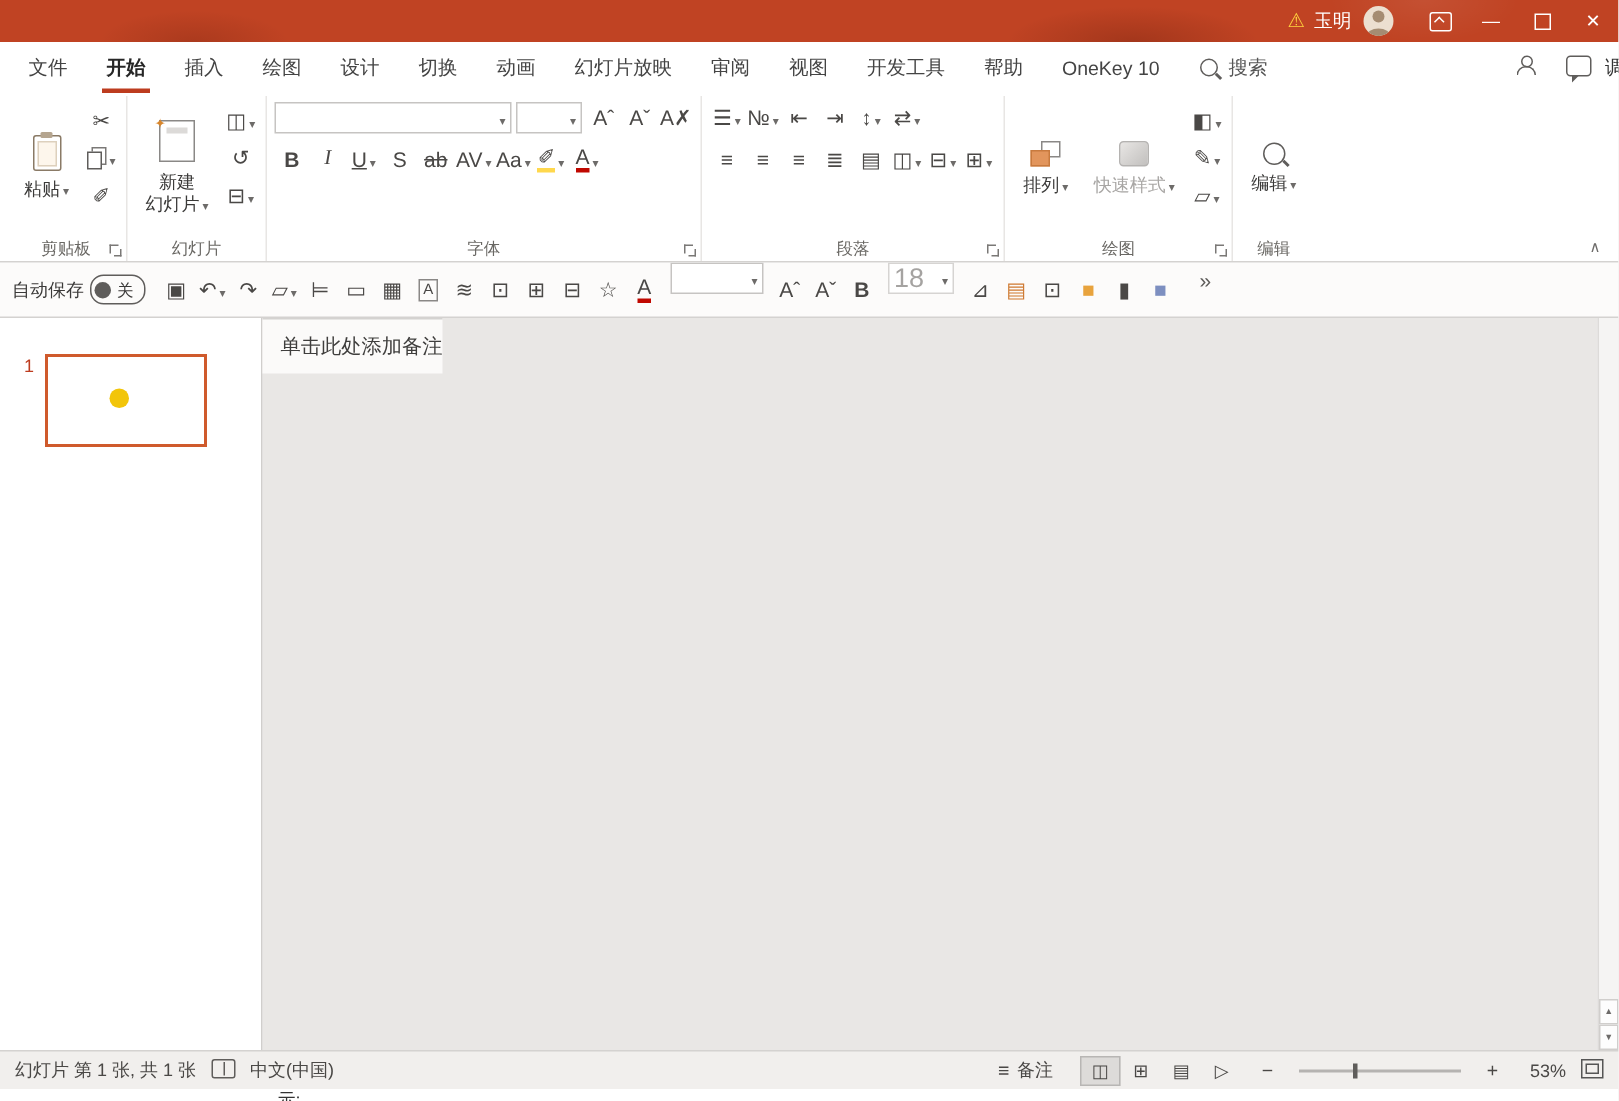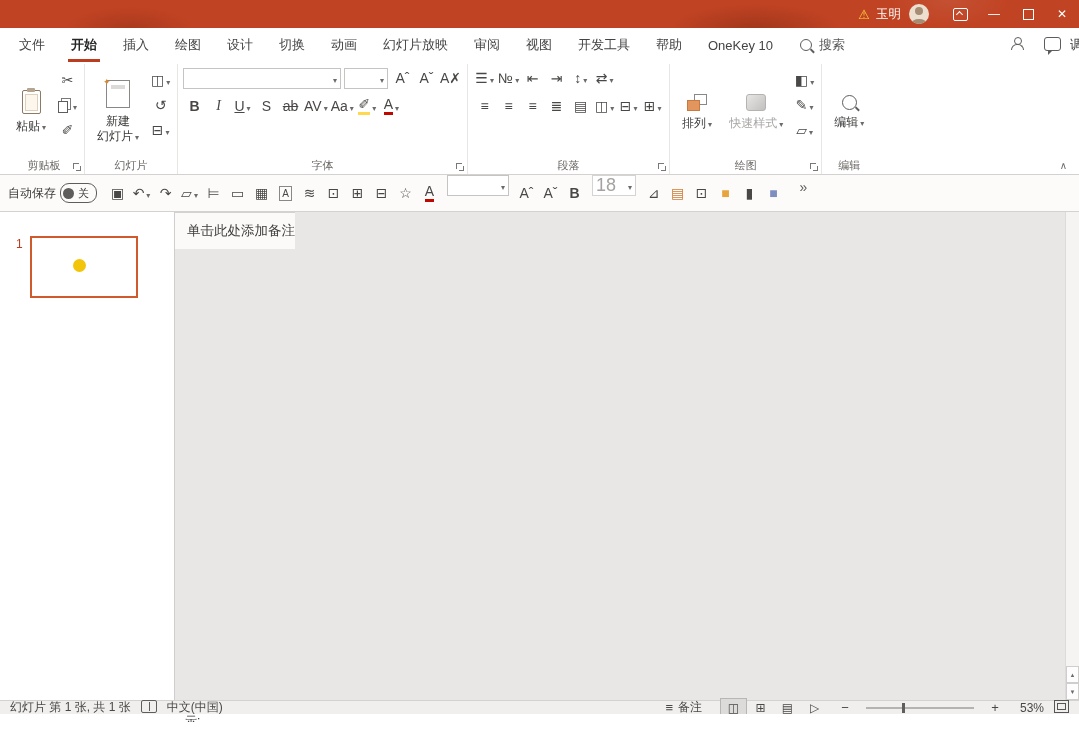--- a/index.html
+++ b/index.html
@@ -130,21 +130,21 @@
   .coin{position:absolute;left:322px;top:162px;width:98px;height:98px}
   .notes{height:37px;background:#fbfaf9;border-top:1px solid #d4d2d0;box-sizing:border-box;
          display:flex;align-items:center;padding-left:12px;font-size:13.5px;color:#3f3e3d}
   .rail{width:14px;background:#f5f4f3;border-left:1px solid #dddbd9;box-sizing:border-box;display:flex;flex-direction:column}
   .rail-btn{height:17px;border:1px solid #d0cecc;background:#fdfdfd;display:flex;align-items:center;justify-content:center;box-sizing:border-box}
   .rail-btn:first-child{margin-top:auto}
   .rail-btn.up::after{content:"▲";font-size:6px;color:#6d6b69}
   .rail-btn.down::after{content:"▼";font-size:6px;color:#6d6b69}
 
   
-  .statusbar{height:14px;background:#f1efed;border-top:1px solid #d4d2d0;box-sizing:border-box;
+  .statusbar{height:26px;background:#f1efed;border-top:1px solid #d4d2d0;box-sizing:border-box;
              display:flex;align-items:center;padding:0 10px;gap:10px;font-size:12px;color:#4a4846}
   .sb-spacer{flex:1}
   .sb-notes{display:flex;align-items:center;gap:5px}
   .sb-notes .g{font-size:13px}
   .vbtns{display:flex;margin-left:8px}
   .vbtn{width:27px;height:20px;display:flex;align-items:center;justify-content:center;font-size:12px;color:#4a4846}
   .vbtn.active{background:#dddbd9;box-shadow:inset 0 0 0 1px #b8b6b4}
   .zbtn{width:14px;text-align:center;font-size:13px}
   .ztrack{width:108px;height:2px;background:#b5b3b1;position:relative;margin:0 4px}
   .zhandle{position:absolute;left:36px;top:-4px;width:3px;height:10px;background:#5f5d5b}

